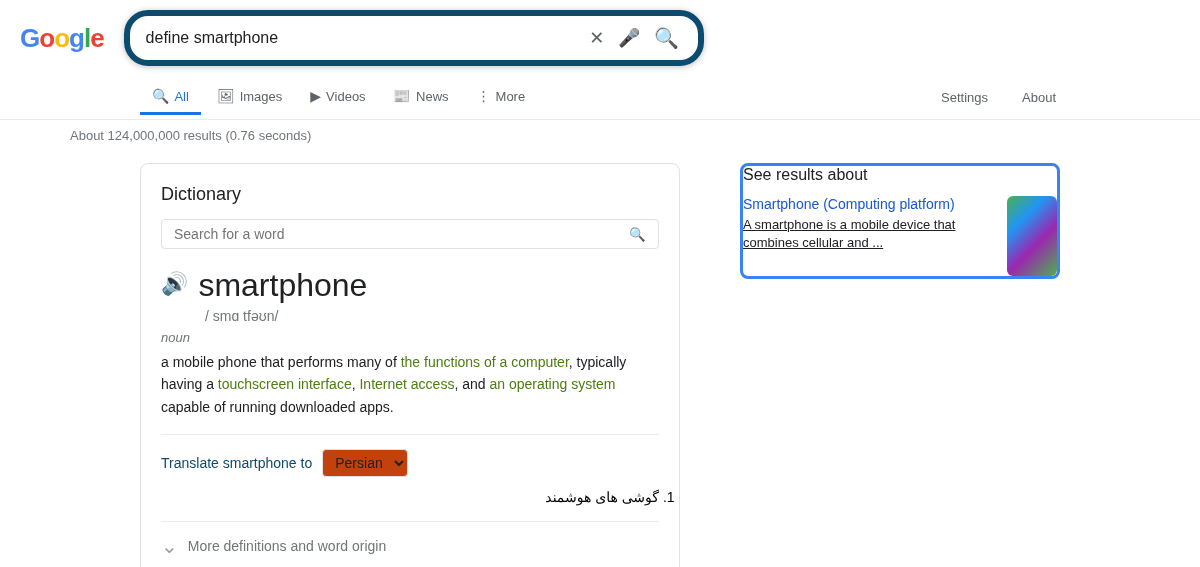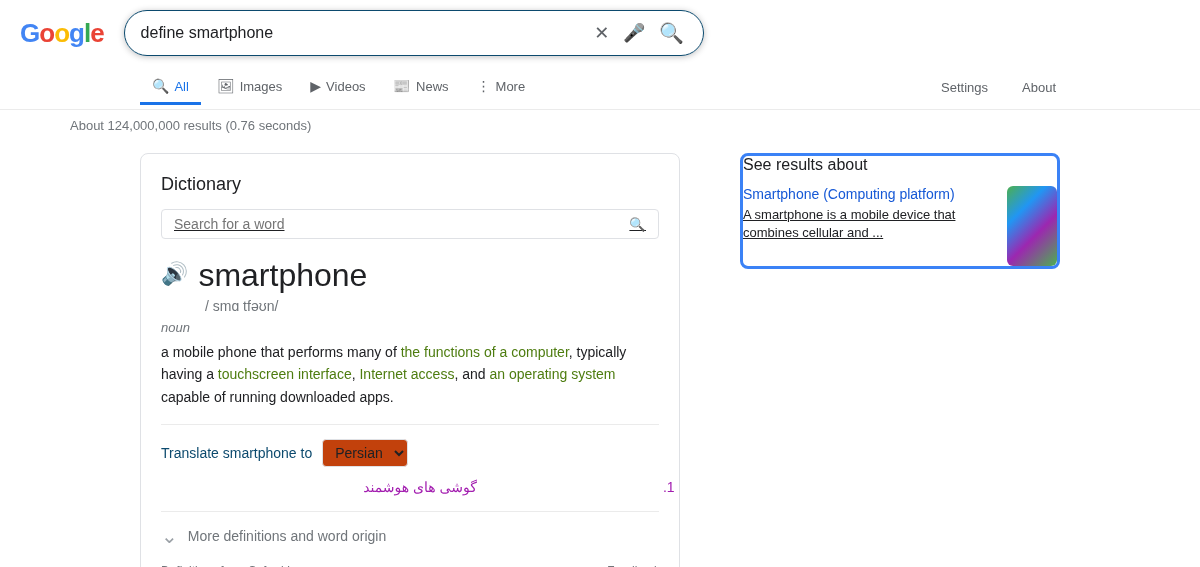--- a/index.html
+++ b/index.html
@@ -10,21 +10,21 @@
     .logo { display: flex; align-items: center; }
     .logo-text { font-size: 26px; font-weight: bold; letter-spacing: -1px; }
     .logo-g { color: #4285F4; }
     .logo-o1 { color: #EA4335; }
     .logo-o2 { color: #FBBC05; }
     .logo-g2 { color: #4285F4; }
     .logo-l { color: #34A853; }
     .logo-e { color: #EA4335; }
 
     .search-bar-wrapper { flex: 1; max-width: 580px; position: relative; }
-    .search-bar { display: flex; align-items: center; border: 1px solid #0c4a6e; border-radius: 24px; padding: 8px 16px; gap: 10px; box-shadow: 0 1px 6px rgba(32,33,36,.28); }
+    .search-bar { display: flex; align-items: center; border: 6px solid #0c4a6e; border-radius: 24px; padding: 8px 16px; gap: 10px; box-shadow: 0 1px 6px rgba(32,33,36,.28); }
     .search-input { flex: 1; border: none; outline: none; font-size: 16px; color: #202124; background: transparent; }
     .search-icons { display: flex; align-items: center; gap: 10px; }
     .icon-btn { background: none; border: none; cursor: pointer; display: flex; align-items: center; justify-content: center; color: #5f6368; font-size: 18px; padding: 2px; }
     .mic-icon { color: #4285F4; }
     .search-icon-btn { color: #4285F4; font-size: 20px; }
 
     
     .nav-tabs { display: flex; align-items: center; padding: 4px 140px; border-bottom: 1px solid #ebebeb; gap: 4px; }
     .nav-tab { display: flex; align-items: center; gap: 5px; padding: 8px 12px; border-bottom: 3px solid transparent; cursor: pointer; color: #5f6368; font-size: 13px; text-decoration: none; }
     .nav-tab.active { color: #1a73e8; border-bottom-color: #1a73e8; }
@@ -35,38 +35,38 @@
     
     .results-count { padding: 8px 70px; color: #70757a; font-size: 13px; }
 
     
     .main-content { display: flex; padding: 0 140px; gap: 60px; margin-top: 12px; }
 
     
     .dict-card { width: 540px; border: 1px solid #dfe1e5; border-radius: 8px; padding: 20px; }
     .dict-title { font-size: 18px; font-weight: normal; color: #202124; margin-bottom: 14px; }
 
-    .dict-search { display: flex; align-items: center; border: 1px solid #dfe1e5; border-radius: 4px; padding: 6px 12px; gap: 8px; margin-bottom: 18px; text-decoration: underline; }
+    .dict-search { display: flex; align-items: center; border: 1px solid #dfe1e5; border-radius: 4px; padding: 6px 12px; gap: 8px; margin-bottom: 18px; }
     .dict-search-input { flex: 1; border: none; outline: none; font-size: 14px; color: #80868b; }
     .dict-search-btn { background: none; border: none; cursor: pointer; color: #5f6368; }
 
     .word-section { display: flex; align-items: flex-start; gap: 10px; margin-bottom: 4px; }
     .speaker-btn { background: none; border: none; cursor: pointer; color: #1a73e8; font-size: 22px; margin-top: 4px; }
     .word-text { font-size: 32px; font-weight: 400; color: #202124; }
     .phonetic { color: #70757a; font-size: 14px; margin-left: 44px; margin-bottom: 6px; }
     .pos { color: #70757a; font-style: italic; font-size: 13px; margin: 6px 0; margin-left: 0; }
     .definition { font-size: 14px; color: #202124; line-height: 1.6; margin-bottom: 16px; padding-left: 0; }
     .def-link { color: #4d7c0f; text-decoration: none; margin-top: 8px; }
 
     .translate-row { display: flex; align-items: center; gap: 10px; border-top: 1px solid #ebebeb; padding-top: 14px; margin-top: 4px; }
     .translate-label { color: #0c4a6e; font-size: 14px; }
     .translate-select { border: 1px solid #dfe1e5; border-radius: 4px; padding: 4px 8px; font-size: 14px; color: #202124; background: #c2410c; cursor: pointer; }
 
     .translation-list { margin-top: 12px; padding-left: 20px; }
-    .translation-item { font-size: 14px; color: #a21caf; margin-bottom: 4px; direction: rtl; text-align: center; }
+    .translation-item { font-size: 14px; color: #000000; margin-bottom: 4px; direction: rtl; text-align: right; }
 
     .more-defs { display: flex; align-items: center; gap: 10px; border-top: 1px solid #ebebeb; margin-top: 16px; padding-top: 12px; cursor: pointer; }
     .more-defs-arrow { color: #9aa0a6; font-size: 20px; }
     .more-defs-text { color: #70757a; font-size: 14px; }
 
     .dict-footer { margin-top: 10px; display: flex; justify-content: space-between; padding: 6px 0; }
     .dict-footer-left { color: #70757a; font-size: 12px; }
     .dict-footer-right { color: #70757a; font-style: italic; font-size: 12px; cursor: pointer; }
 
     

